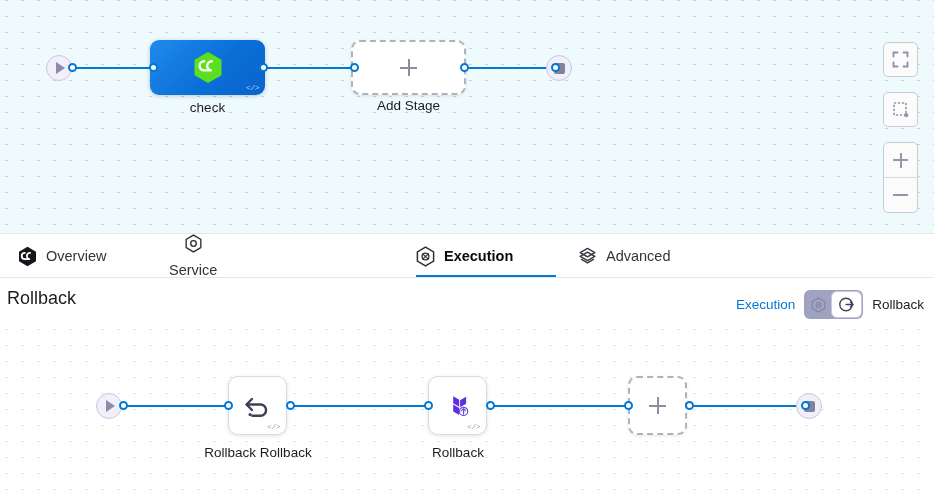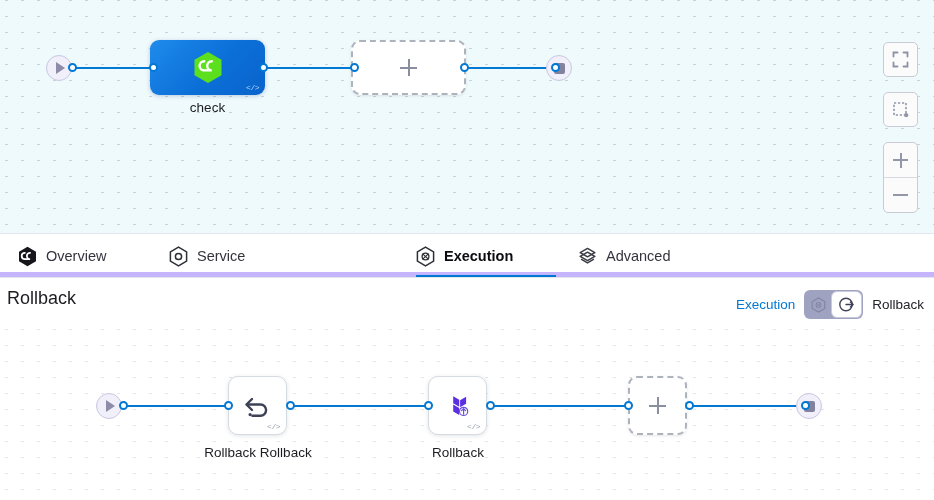--- a/index.html
+++ b/index.html
@@ -239,21 +239,21 @@
   .zsign.plus::after  { top: 0; left: 6.5px; height: 15px; width: 2px; }
   .zsign.minus::before { left: 0; top: 6.5px; width: 15px; height: 2px; }
 
   
   .tabbar {
     position: absolute;
     left: 0; top: 233px;
     width: 934px; height: 45px;
     background: #ffffff;
     border-top: 1px solid #e3e7ec;
-    border-bottom: 6px solid #c4b5fd;
+    border-bottom: 1px solid #c4b5fd;
     box-sizing: border-box;
     z-index: 5;
   }
   .tab {
     position: absolute;
     top: 0;
     height: 44px;
     display: flex;
     align-items: center;
     gap: 9px;
@@ -353,20 +353,21 @@
       <span class="code-badge">&lt;/&gt;</span>
     </div>
     <div class="port" style="left:259px; top:63px;"></div>
     <div class="node-label" style="left:150px; top:99px; width:115px;">check</div>
 
     <div class="port" style="left:350px; top:63px;"></div>
     <div class="add-node" style="left:351px; top:40px; width:115px; height:55px;">
       <span class="plus"></span>
     </div>
     <div class="port" style="left:460px; top:63px;"></div>
+    <div class="node-label" style="left:351px; top:97px; width:115px;">Add Stage</div>
 
     <div class="port" style="left:551px; top:63px;"></div>
     <div class="term-node" style="left:546px; top:55px;">
       <div class="stop-sq"></div>
     </div>
 
     <div class="canvas-tools" style="top:42px;">
       <div class="tool-btn">
         <svg width="17" height="17" viewBox="0 0 17 17">
           <g fill="none" stroke="#8e91a4" stroke-width="1.8" stroke-linecap="round">
@@ -399,21 +400,21 @@
   <div class="tabbar">
 
     <div class="tab" style="left:18px;">
       <svg width="19" height="21" viewBox="0 0 19 21">
         <polygon points="9.5,0.8 18,5.7 18,15.3 9.5,20.2 1,15.3 1,5.7" fill="#16161c"></polygon>
         <path d="M6.9,6.8 a3.2,3.2 0 1 0 0,6.4 h5.2 a3.2,3.2 0 1 1 0,-6.4" fill="none" stroke="#ffffff" stroke-width="1.8" stroke-linecap="round"></path>
       </svg>
       <span>Overview</span>
     </div>
 
-    <div class="tab" style="left:169px;">
+    <div class="tab" style="left:169px;flex-direction:column;">
       <svg width="19" height="21" viewBox="0 0 19 21">
         <polygon points="9.5,1.2 17.6,5.9 17.6,15.1 9.5,19.8 1.4,15.1 1.4,5.9" fill="none" stroke="#2e3038" stroke-width="1.5"></polygon>
         <circle cx="9.5" cy="10.5" r="3.1" fill="none" stroke="#2e3038" stroke-width="1.5"></circle>
       </svg>
       <span>Service</span>
     </div>
 
 
     <div class="tab active" style="left:416px; width:140px;">
       <svg width="19" height="21" viewBox="0 0 19 21">

